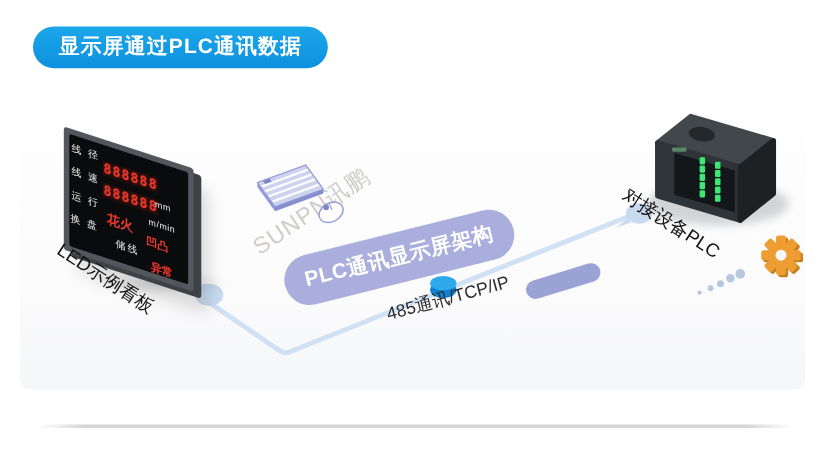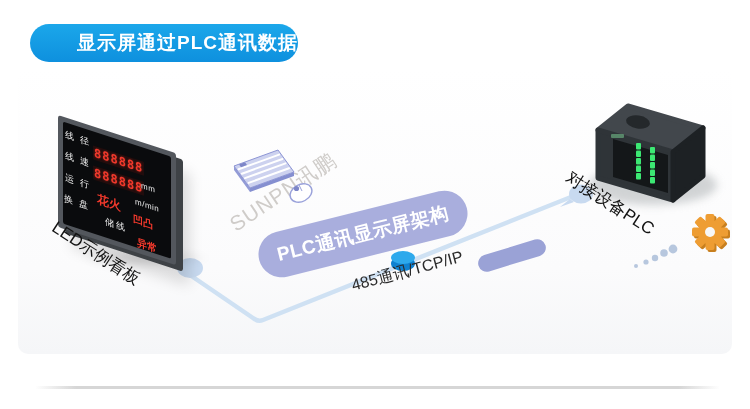--- a/index.html
+++ b/index.html
@@ -2,21 +2,21 @@
 <html><head>
 <meta charset="utf-8">
 <style>
   html,body{margin:0;padding:0;background:#ffffff;}
   body{font-family:"Liberation Sans", sans-serif;}
   #canvas{position:relative;width:750px;height:409px;margin:0 auto;background:#ffffff;overflow:hidden;}
 
   
   .banner{position:absolute;left:30px;top:24px;width:268px;height:38px;border-radius:19px;
     background:linear-gradient(180deg,#1ba7ea 0%,#0e90de 100%);
-    color:#fff;font-size:19px;font-weight:bold;text-align:right;line-height:38px;letter-spacing:1px;}
+    color:#fff;font-size:19px;font-weight:bold;text-align:center;line-height:38px;letter-spacing:1px;}
 
   
   .stage{position:absolute;left:18px;top:68px;width:714px;height:286px;border-radius:10px;
     background:linear-gradient(180deg,#ffffff 0%,#fbfbfc 70%,#f5f6f8 100%);}
 
   .bottom-line{position:absolute;left:35px;top:386px;width:685px;height:3px;border-radius:2px;
     background:linear-gradient(90deg,rgba(214,214,214,0) 0%,#d6d6d6 6%,#d6d6d6 94%,rgba(214,214,214,0) 100%);}
 
   
   .watermark{position:absolute;left:240px;top:210px;font-size:21px;color:#cfccc9;letter-spacing:1px;

